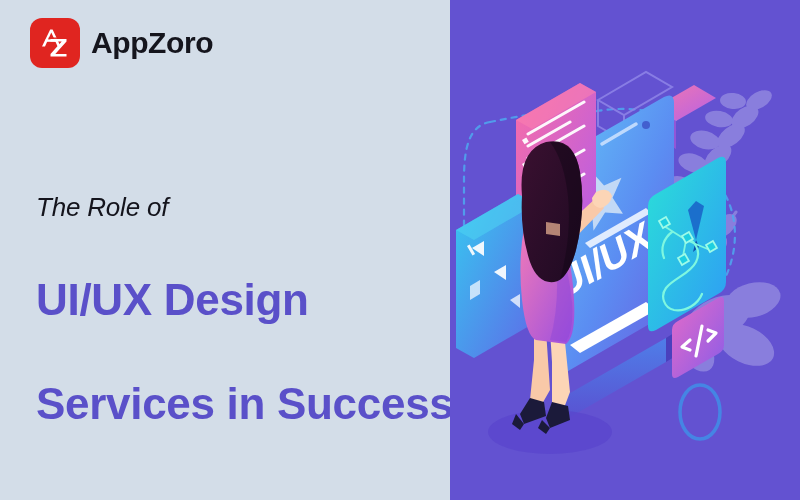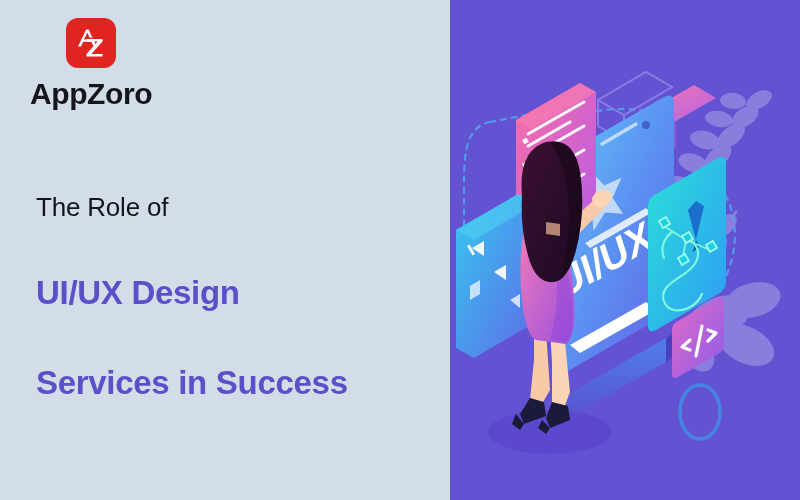--- a/index.html
+++ b/index.html
@@ -24,21 +24,20 @@
     background: #d3dde8;
   }
 
   
   #logo-lockup {
     position: absolute;
     left: 30px; top: 18px;
     display: flex;
     align-items: center;
     gap: 11px;
-    flex-direction: column;
   }
   #logo-mark {
     width: 50px; height: 50px;
     border-radius: 12px;
     background: #e02520;
     display: flex;
     align-items: center;
     justify-content: center;
     flex: none;
   }
@@ -60,23 +59,24 @@
     width: 400px;
   }
   #eyebrow-line {
     font-size: 26px;
     font-weight: 400;
     color: #14141c;
     letter-spacing: -0.2px;
     line-height: 1.22;
     margin-bottom: 5px;
     white-space: nowrap;
+    font-style: italic;
   }
   .headline-line {
-    font-size: 33px;
+    font-size: 44px;
     font-weight: 700;
     color: #5a50c9;
     letter-spacing: -0.3px;
     line-height: 1.28;
     white-space: nowrap;
     margin-top: 48px;
   }
 
   
   #right-panel {

